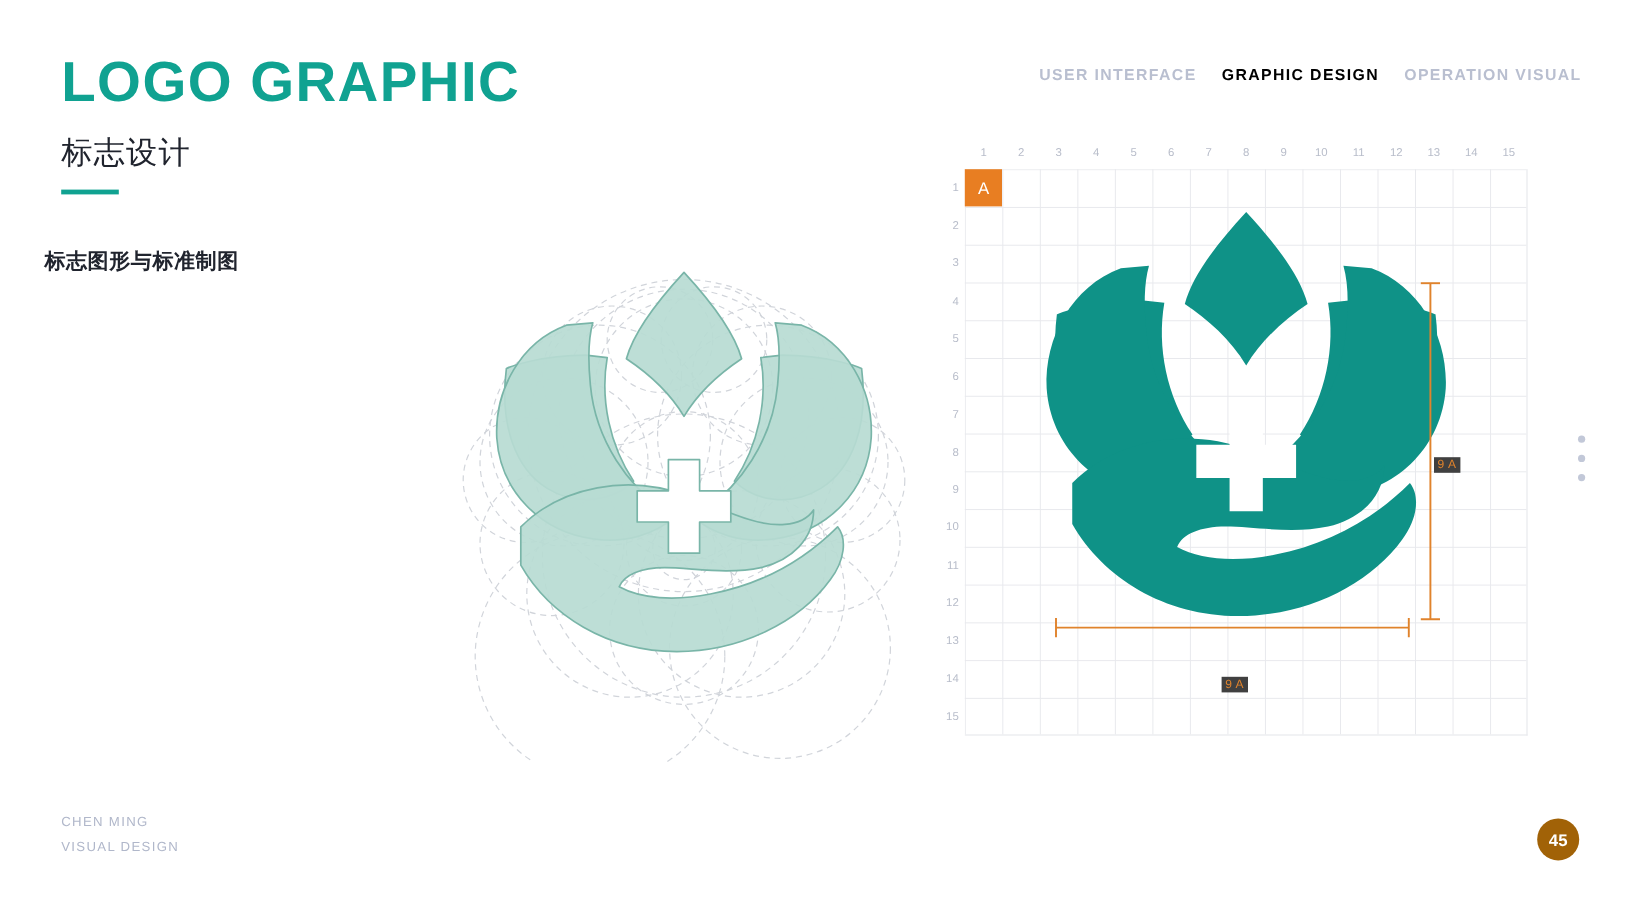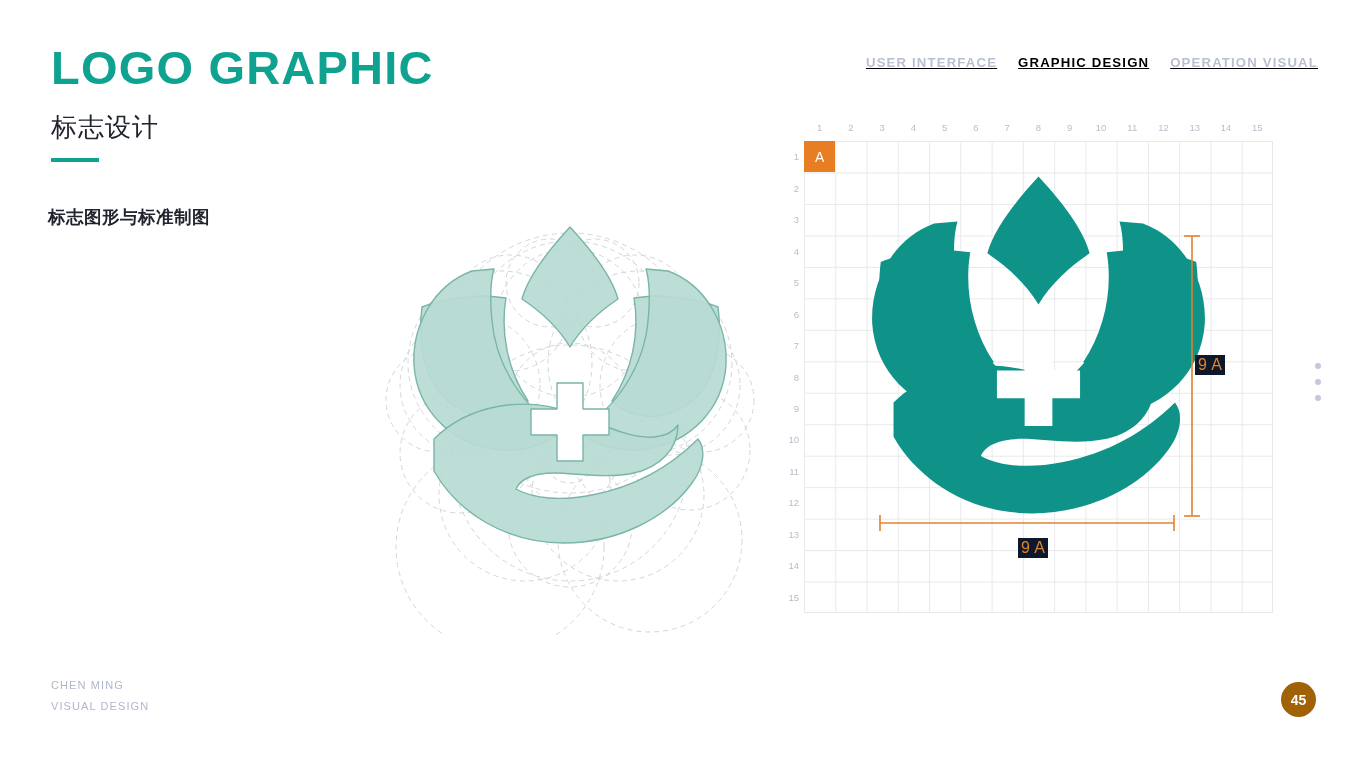--- a/index.html
+++ b/index.html
@@ -16,21 +16,20 @@
   }
 
   
   .nav {
     position: absolute;
     top: 53px; left: 866px;
     width: 452px; height: 18px;
     display: flex;
     justify-content: space-between;
     align-items: center;
-    text-decoration: underline;
   }
   .nav-item {
     font-size: 13.2px;
     font-weight: bold;
     letter-spacing: 1.15px;
     color: #b9bfd0;
     white-space: nowrap;
     cursor: pointer;
   }
   .nav-item.active { color: #000000; }
@@ -56,21 +55,21 @@
   }
   .title-rule {
     position: absolute;
     top: 158px; left: 51px;
     width: 48px; height: 4px;
     background: #10a291;
   }
 
   .subhead {
     position: absolute;
-    top: 205px; left: 48px;
+    top: 205px; left: 37px;
     font-size: 17.5px;
     font-weight: bold;
     letter-spacing: .5px;
     color: #20242e;
   }
 
   .body-copy {
     position: absolute;
     top: 248px; left: 51px;
     width: 242px;
@@ -190,25 +189,26 @@
     justify-content: center;
   }
   .logo-solid {
     position: absolute;
     left: 24px; top: 23px;
     width: 469px; height: 472px;
   }
   .dims { position: absolute; left: 0; top: 0; width: 510px; height: 510px; pointer-events: none; }
   .dim-label {
     position: absolute;
-    font-size: 16px;
+    font-size: 10px;
     color: #e0832c;
     letter-spacing: .4px;
-    background: #0f172a;
+    background: #404040;
     padding: 1px 3px;
+    margin-top: 26px;
   }
   .dim-v { left: 415px; top: 237px; }
   .dim-h { left: 238px; top: 420px; }
 </style>
 </head>
 <body>
 
 <div id="page">
 
   <div class="nav">

